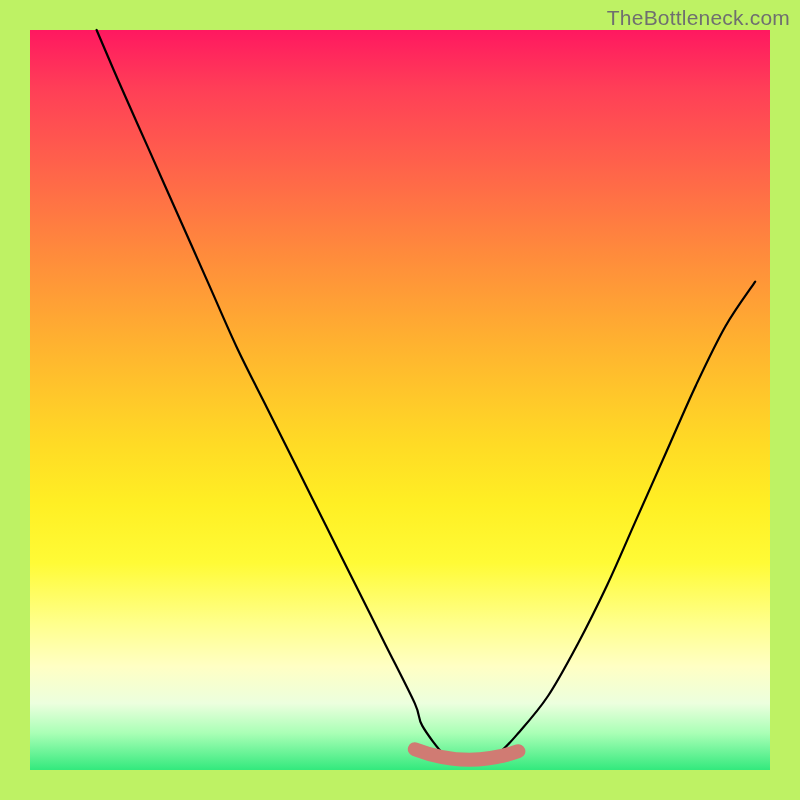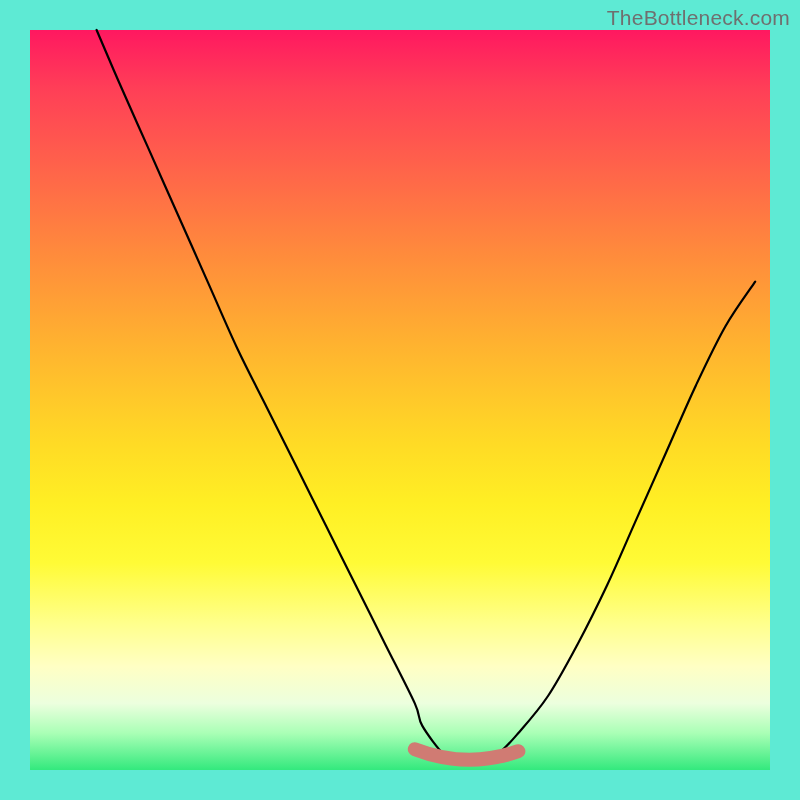--- a/index.html
+++ b/index.html
@@ -8,21 +8,21 @@
     width: 800px;
     height: 800px;
     background: #000;
     overflow: hidden;
     font-family: Arial, Helvetica, sans-serif;
   }
   .frame {
     position: relative;
     width: 800px;
     height: 800px;
-    background: #5eead4;
+    background: #bef264;
     text-align: center;
   }
   .plot-area {
     position: absolute;
     left: 30px;
     top: 30px;
     width: 740px;
     height: 740px;
     
     background: linear-gradient(

